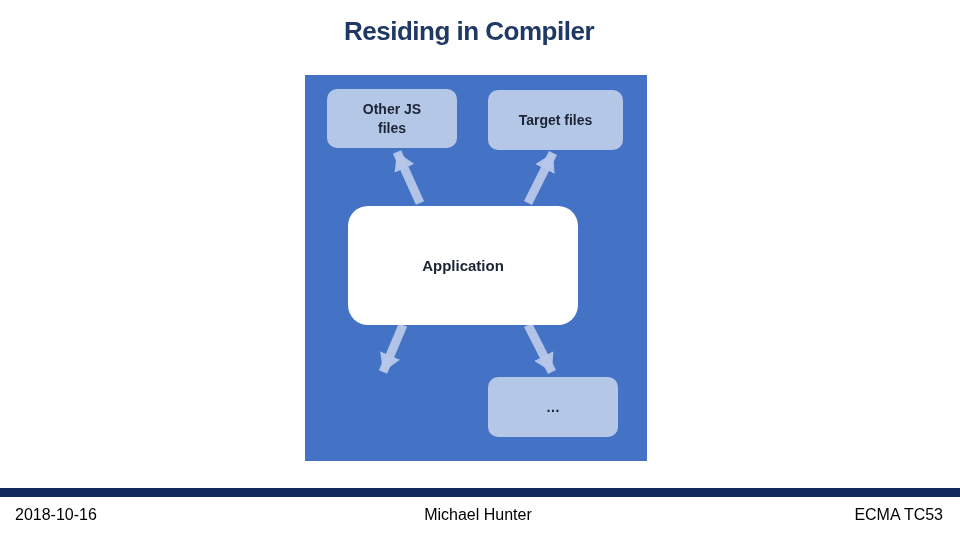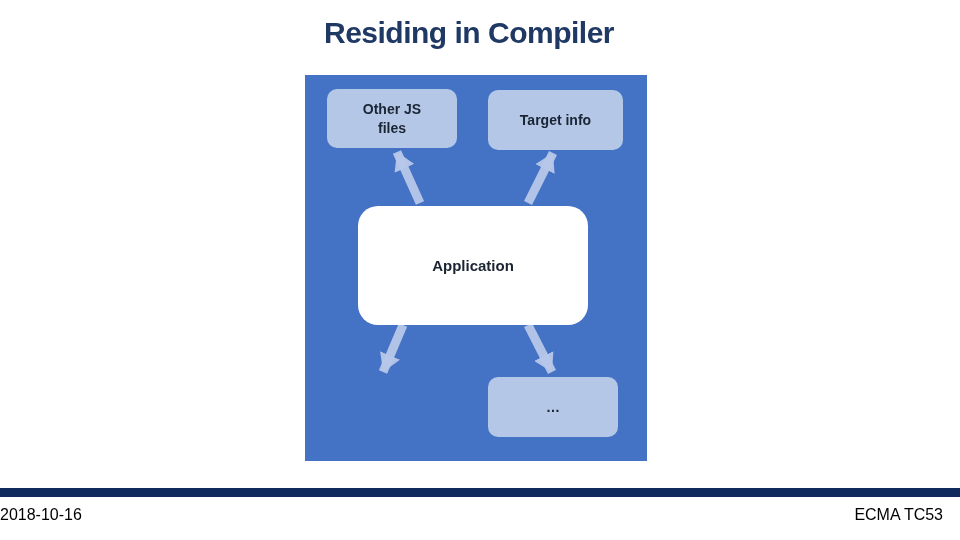--- a/index.html
+++ b/index.html
@@ -14,21 +14,21 @@
     background: #ffffff;
     overflow: hidden;
     font-family: "Liberation Sans", sans-serif;
   }
   .slide-title {
     position: absolute;
     top: 16px;
     left: 0;
     width: 938px;
     text-align: center;
-    font-size: 30px;
+    font-size: 26px;
     font-weight: bold;
     color: #1F3864;
     letter-spacing: -0.5px;
   }
   .diagram-panel {
     position: absolute;
     left: 305px;
     top: 75px;
     width: 342px;
     height: 386px;
@@ -54,41 +54,41 @@
     font-weight: bold;
     color: #1A2433;
     line-height: 1.3;
   }
   .node-other-js   { left: 22px;  top: 14px;  width: 130px; height: 59px; }
   .node-other-js .node-label { display: block; width: 76px; }
   .node-target-info{ left: 183px; top: 15px;  width: 135px; height: 60px; }
   .node-ffi        { left: 23px;  top: 302px; width: 129px; height: 60px; }
   .node-ellipsis   { left: 183px; top: 302px; width: 130px; height: 60px; }
   .node-application {
-    left: 53px; top: 131px; width: 230px; height: 119px;
+    left: 43px; top: 131px; width: 230px; height: 119px;
     background: #FFFFFF;
     border-radius: 20px;
     font-size: 15px;
   }
   .footer-bar {
     position: absolute;
     left: 0;
     top: 488px;
     width: 960px;
     height: 9px;
     background: #112A5E;
   }
   .footer-text {
     position: absolute;
     top: 506px;
     font-size: 16px;
     color: #000000;
     white-space: nowrap;
   }
-  .footer-date   { left: 0; }
+  .footer-date   { left: 15px; }
   .footer-author { left: 0; width: 956px; text-align: center; }
   .footer-org    { right: 17px; margin-left: 41px; }
 </style>
 </head>
 <body>
 
 <div class="slide">
 
   <div class="slide-title">Residing in Compiler</div>
 
@@ -104,34 +104,35 @@
       <line x1="223" y1="128" x2="248" y2="78" stroke="#B7C7E9" stroke-opacity="0.95" stroke-width="9" marker-end="url(#ah)"></line>
       <line x1="98" y1="250" x2="78" y2="297" stroke="#B7C7E9" stroke-opacity="0.95" stroke-width="9" marker-end="url(#ah)"></line>
       <line x1="223" y1="250" x2="247" y2="297" stroke="#B7C7E9" stroke-opacity="0.95" stroke-width="9" marker-end="url(#ah)"></line>
     </svg>
 
     <div class="node node-other-js">
       <span class="node-label">Other JS files</span>
     </div>
 
     <div class="node node-target-info">
-      <span class="node-label">Target info</span>
+      <span class="node-label">Target files</span>
     </div>
 
     <div class="node node-application">
       <span class="node-label">Application</span>
     </div>
 
 
     <div class="node node-ellipsis">
       <span class="node-label">…</span>
     </div>
 
   </div>
 
   <div class="footer-bar"></div>
 
   <div class="footer-text footer-date">2018-10-16</div>
 
+  <div class="footer-text footer-author">Michael Hunter</div>
 
   <div class="footer-text footer-org">ECMA TC53</div>
 
 </div>
 
 </body></html>

